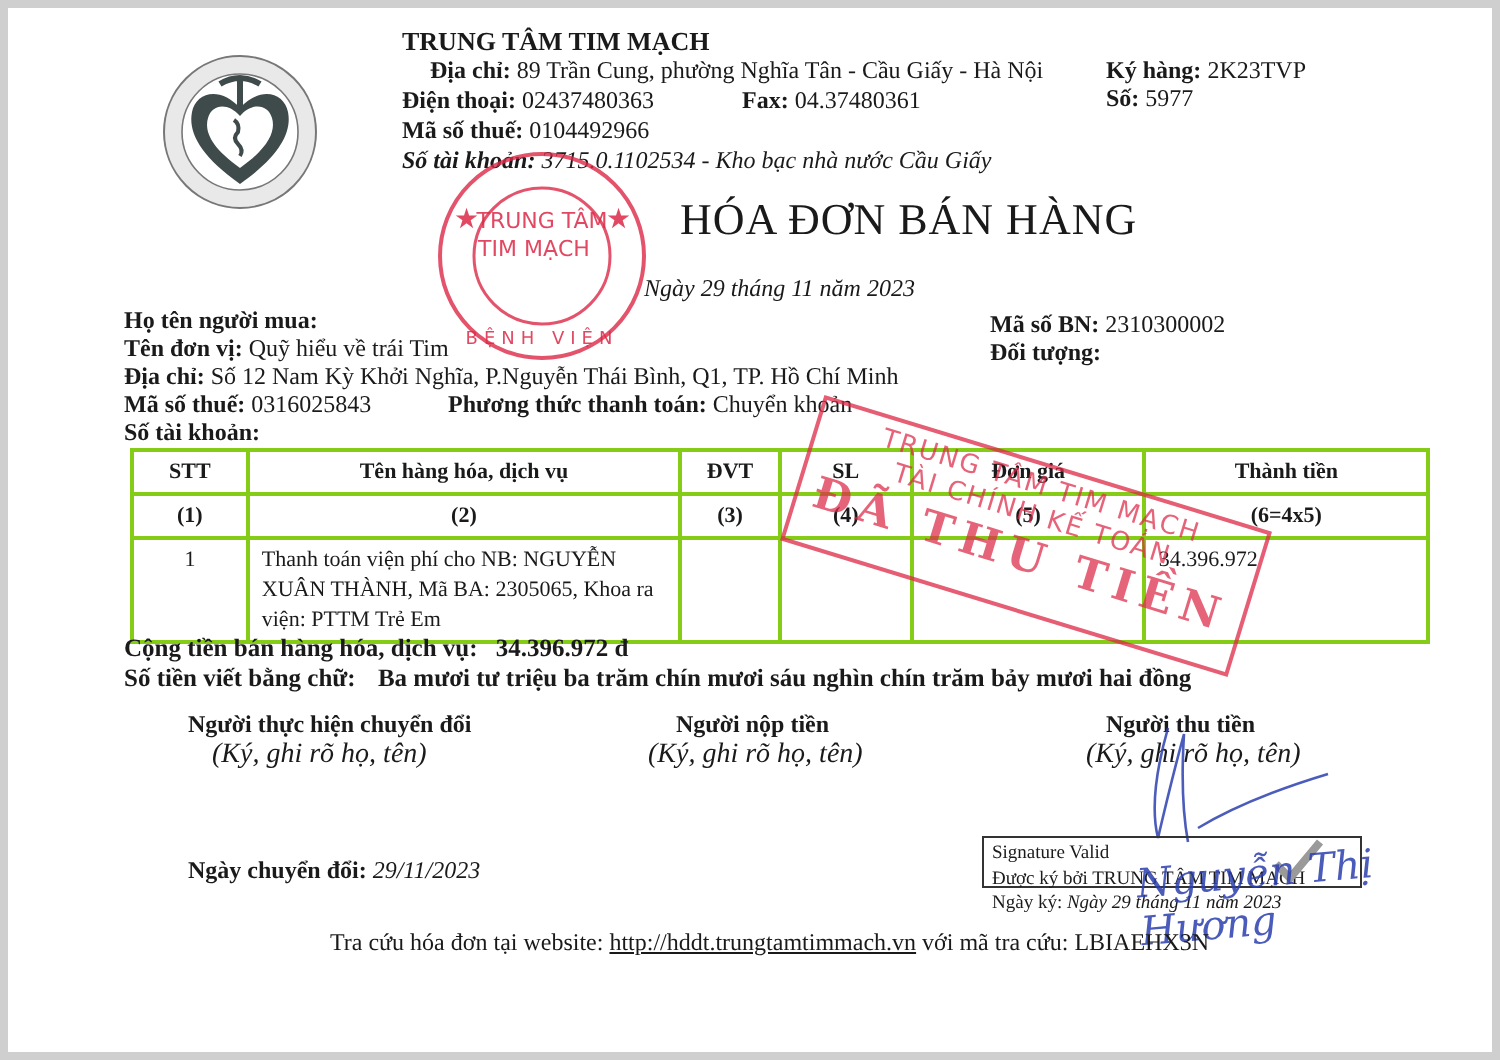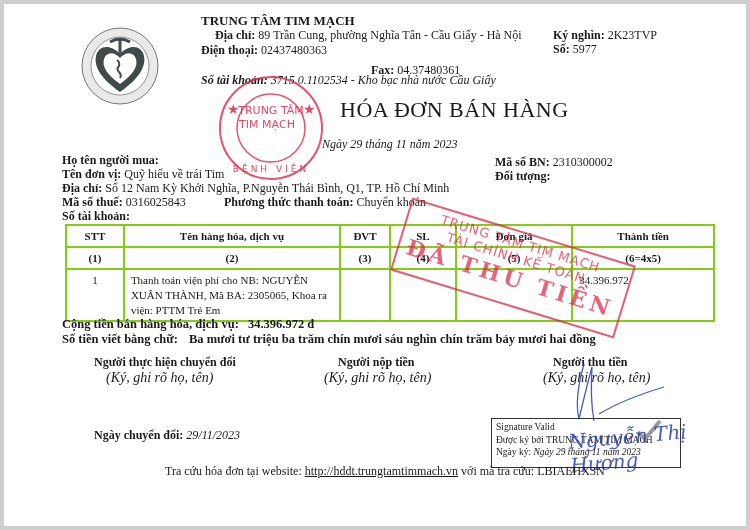--- a/index.html
+++ b/index.html
@@ -47,21 +47,21 @@
     transform: rotate(17deg);
     color: rgba(220, 40, 70, 0.72);
     font-family: "DejaVu Sans", sans-serif;
     text-align: center;
   }
   .stamp-rect .l1 { font-size: 13px; margin-top: 3px; letter-spacing: 1px; }
   .stamp-rect .l2 { font-size: 13px; letter-spacing: 1px; }
   .stamp-rect .l3 { font-size: 22px; font-weight: bold; letter-spacing: 4px; font-family: "DejaVu Serif", serif; }
 
   .sigbox {
-    position: absolute; left: 487px; top: 414px; width: 190px; height: 50px;
+    position: absolute; left: 487px; top: 414px; width: 190px; height: 26px;
     border: 1px solid #333; font-size: 9.5px; line-height: 12.5px; padding: 2px 4px; box-sizing: border-box;
   }
   .sig-script {
     position: absolute; left: 565px; top: 418px; color: #2b3fae;
     font-family: "DejaVu Serif", serif; font-style: italic; font-size: 20px;
     transform: rotate(-5deg); opacity: 0.85;
   }
   .link { text-decoration: underline; }
 </style>
 </head>
@@ -80,31 +80,35 @@
 
   <div class="abs b" style="left:197px; top:9px; font-size:13px;">TRUNG TÂM TIM MẠCH</div>
   <div class="abs f12" style="left:211px; top:24px;">
     <span class="b">Địa chỉ:</span>
     <span>89 Trần Cung, phường Nghĩa Tân - Cầu Giấy - Hà Nội</span>
   </div>
   <div class="abs f12" style="left:197px; top:39px;">
     <span class="b">Điện thoại:</span>
     <span>02437480363</span>
   </div>
-  <div class="abs f12" style="left:367px; top:39px;margin-top:20px;">
+  <div class="abs f12" style="left:367px; top:39px;">
     <span class="b">Fax:</span>
     <span>04.37480361</span>
+  </div>
+  <div class="abs f12" style="left:197px; top:54px;">
+    <span class="b">Mã số thuế:</span>
+    <span>0104492966</span>
   </div>
   <div class="abs f12" style="left:197px; top:69px;font-style:italic;">
     <span class="b">Số tài khoản:</span>
     <span>3715.0.1102534 - Kho bạc nhà nước Cầu Giấy</span>
   </div>
 
   <div class="abs f12" style="left:549px; top:24px;">
-    <span class="b">Ký nghìn:</span>
+    <span class="b">Ký hàng:</span>
     <span>2K23TVP</span>
   </div>
   <div class="abs f12" style="left:549px; top:38px;">
     <span class="b">Số:</span>
     <span>5977</span>
   </div>
 
   <div class="abs title" style="left:296px; top:93px;">HÓA ĐƠN BÁN HÀNG</div>
   <div class="abs i f12" style="left:318px; top:133px;">Ngày 29 tháng 11 năm 2023</div>
 

